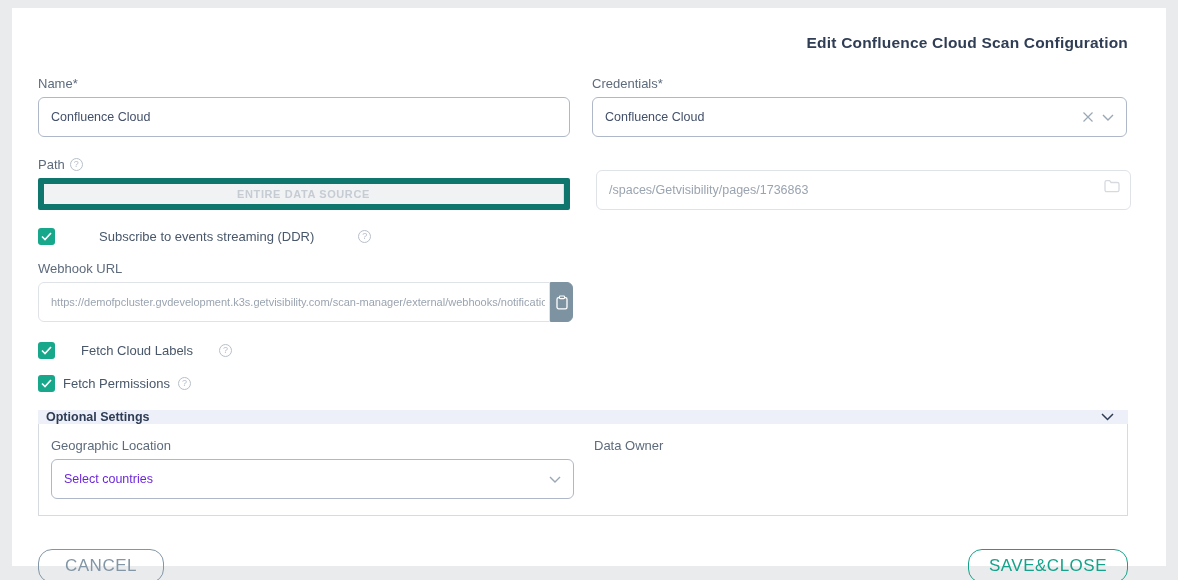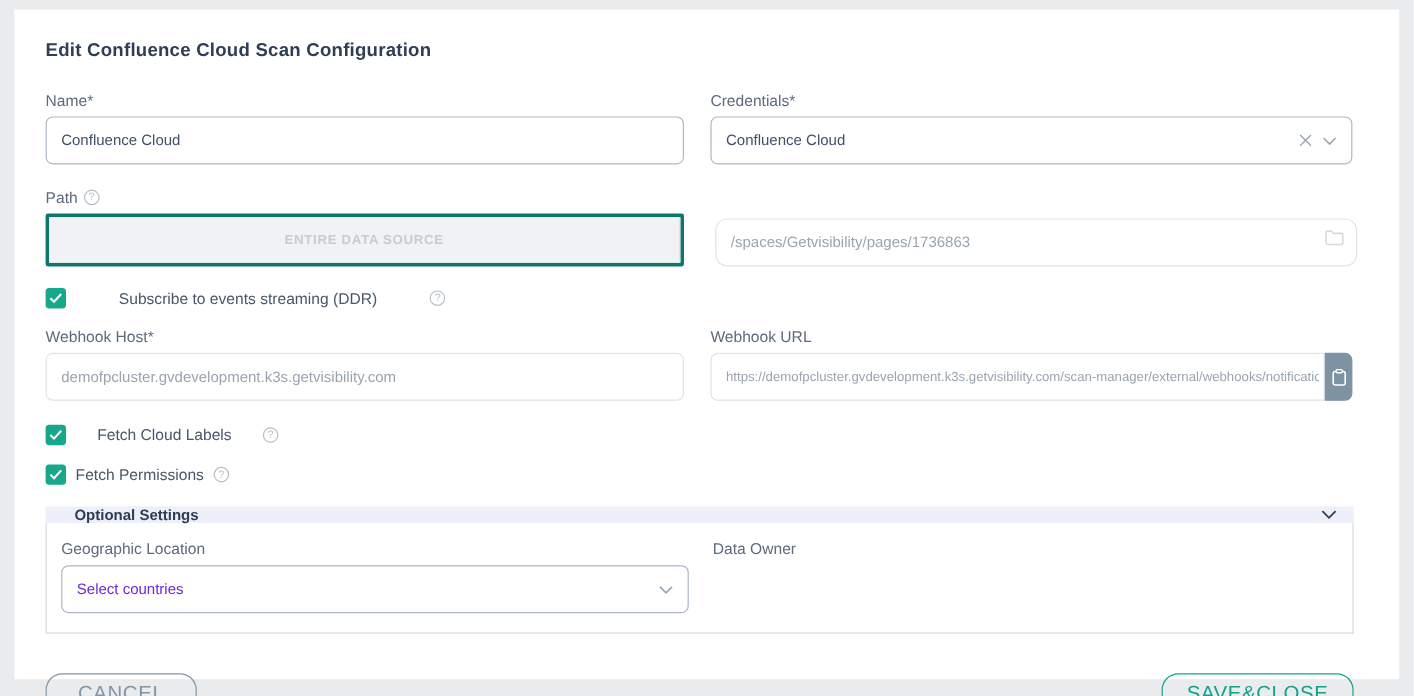--- a/index.html
+++ b/index.html
@@ -13,21 +13,21 @@
   .card {
     position:absolute; left:12px; top:8px;
     width:1154px; height:558px;
     background:#ffffff;
     padding:26px 0 0 26px;
   }
   .content { width:1090px; }
 
   .page-title {
     font-size:15.5px; font-weight:bold; color:#2f3d55;
-    letter-spacing:.2px; margin:0 0 24px 0;
+    letter-spacing:.2px; margin:0 0 24px 0;text-align:right;
   }
 
   .row { display:flex; gap:22px; }
   .col-l { width:532px; flex:none; }
   .col-r { width:535px; flex:none; }
 
   .field-label {
     font-size:13px; color:#5d6b7c; margin-bottom:6px;
     display:flex; align-items:center; gap:5px;
   }
@@ -40,33 +40,33 @@
   .input.disabled { border-color:#dfe3e8; color:#9aa4b0; }
 
   .combo-box, .select-box {
     display:flex; align-items:center; gap:8px; cursor:pointer;
   }
   .combo-box .value { flex:1; color:#43506a; }
   .select-box .placeholder { flex:1; color:#6d28d9; }
   .icon-btn { color:#9aa7b5; display:flex; align-items:center; }
 
   .toggle-group {
-    display:flex; height:44px; border:3px solid #0f766e; border-radius:2px;
+    display:flex; height:32px; border:6px solid #0f766e; border-radius:2px;
     overflow:hidden; width:532px;text-align:right;
   }
   .toggle-btn {
     display:flex; align-items:center; justify-content:center;
     font-size:11px; font-weight:bold; letter-spacing:.6px;
     color:#c5ccd4; cursor:pointer; user-select:none;
   }
   .toggle-btn.entire { flex:286; background:#f1f2f3; border-right:1px solid #dcdfe2; }
   .toggle-btn.specific { flex:246; background:#e4e6e9; }
 
   .path-input-wrap { position:relative; }
-  .path-input-wrap .input { padding-right:36px;border-radius:10px; }
+  .path-input-wrap .input { padding-right:36px; }
   .folder-ico {
     position:absolute; right:11px; top:9px; color:#d6dade;
   }
 
   .checkbox-row {
     display:flex; align-items:center; gap:8px; cursor:pointer;
   }
   .checkbox {
     width:17px; height:17px; border-radius:3px; background:#17a78b;
     display:flex; align-items:center; justify-content:center; flex:none;
@@ -87,21 +87,21 @@
     white-space:nowrap; overflow:hidden; text-overflow:clip; padding-right:4px;
   }
   .copy-btn {
     width:23px; border-radius:0 6px 6px 0; background:#7e93a2;
     display:flex; align-items:center; justify-content:center;
     cursor:pointer; flex:none; border:1px solid #7e93a2;
   }
 
   .optional-bar {
     height:14px; background:#edf0f8; display:flex; align-items:center;
-    padding:0 14px 0 24px; cursor:pointer;
+    padding:0 14px 0 8px; cursor:pointer;
   }
   .optional-title { font-size:12.5px; font-weight:bold; color:#2e3c55; flex:1; }
   .optional-chevron { color:#2e3c55; display:flex; }
   .optional-panel {
     border:1px solid #d6dae1; border-top:none; background:#fff;
     padding:14px 12px 16px 12px;
   }
   .optional-panel .row { gap:20px; }
   .optional-panel .col-l { width:523px; }
   .optional-panel .col-r { width:523px; }
@@ -180,24 +180,20 @@
       <span class="checkbox">
         <svg width="11" height="9" viewBox="0 0 11 9">
             <path d="M1 4.5L4 7.5 10 1" fill="none" stroke="#fff" stroke-width="1.7"></path>
           </svg>
       </span>
       <span class="checkbox-label">Subscribe to events streaming (DDR)</span>
       <span class="help-ico">?</span>
     </div>
 
     <div class="row mt16">
-      <div class="col-l">
-        <div class="field-label">Webhook Host*</div>
-        <input class="input disabled" type="text" value="demofpcluster.gvdevelopment.k3s.getvisibility.com" style="">
-      </div>
       <div class="col-r">
         <div class="field-label">Webhook URL</div>
         <div class="webhook-url-wrap">
           <input class="input disabled" type="text" value="https://demofpcluster.gvdevelopment.k3s.getvisibility.com/scan-manager/external/webhooks/notification/****************" style="">
           <span class="copy-btn">
             <svg width="12" height="15" viewBox="0 0 12 15">
                 <rect x="1" y="2.6" width="10" height="11.2" rx="1.6" fill="none" stroke="#fff" stroke-width="1.3"></rect>
                 <rect x="3.4" y="1" width="5.2" height="2.6" rx="0.9" fill="#7e93a2" stroke="#fff" stroke-width="1.1"></rect>
               </svg>
           </span>

